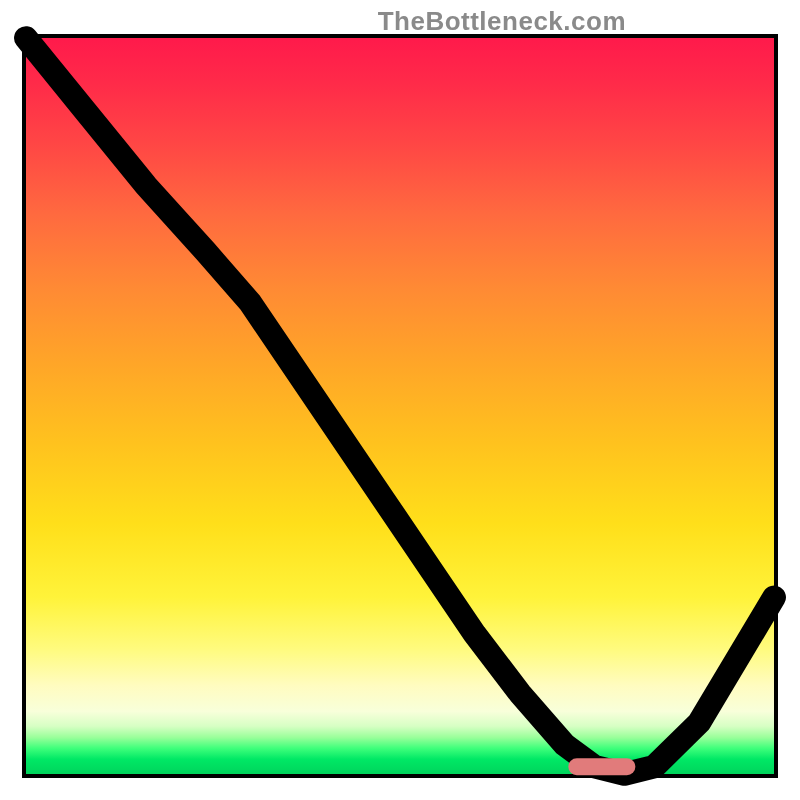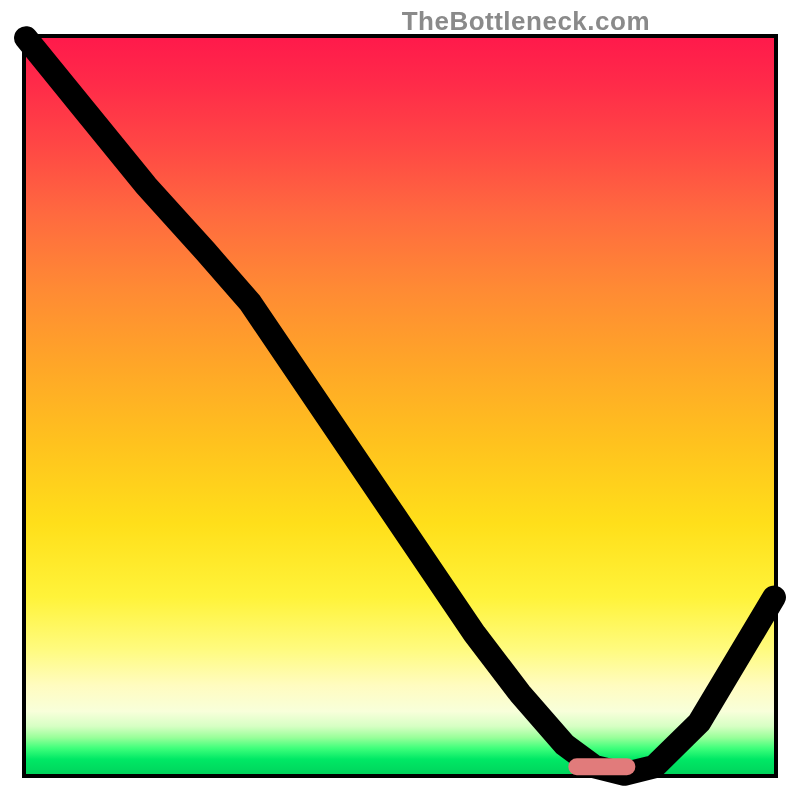--- a/index.html
+++ b/index.html
@@ -8,21 +8,20 @@
     width: 800px;
     height: 800px;
     overflow: hidden;
     background: #ffffff;
     font-family: Arial, Helvetica, sans-serif;
   }
   .stage {
     position: relative;
     width: 640px;
     height: 800px;
-    padding-left: 24px;
   }
   .watermark {
     position: absolute;
     top: 6px;
     right: 14px;
     font-size: 26px;
     font-weight: 600;
     color: #8a8a8a;
     letter-spacing: 0.5px;
     z-index: 50;

